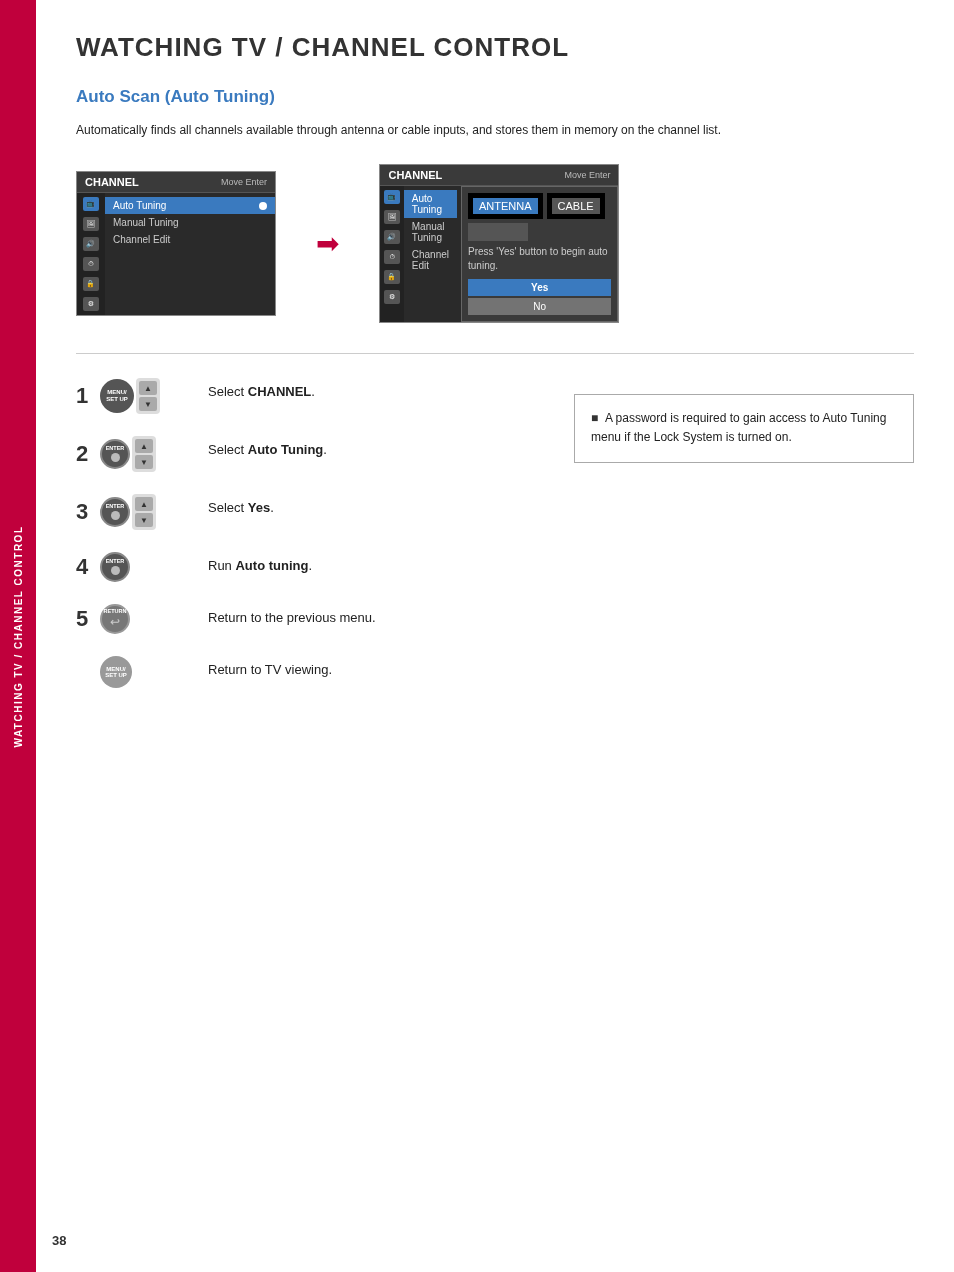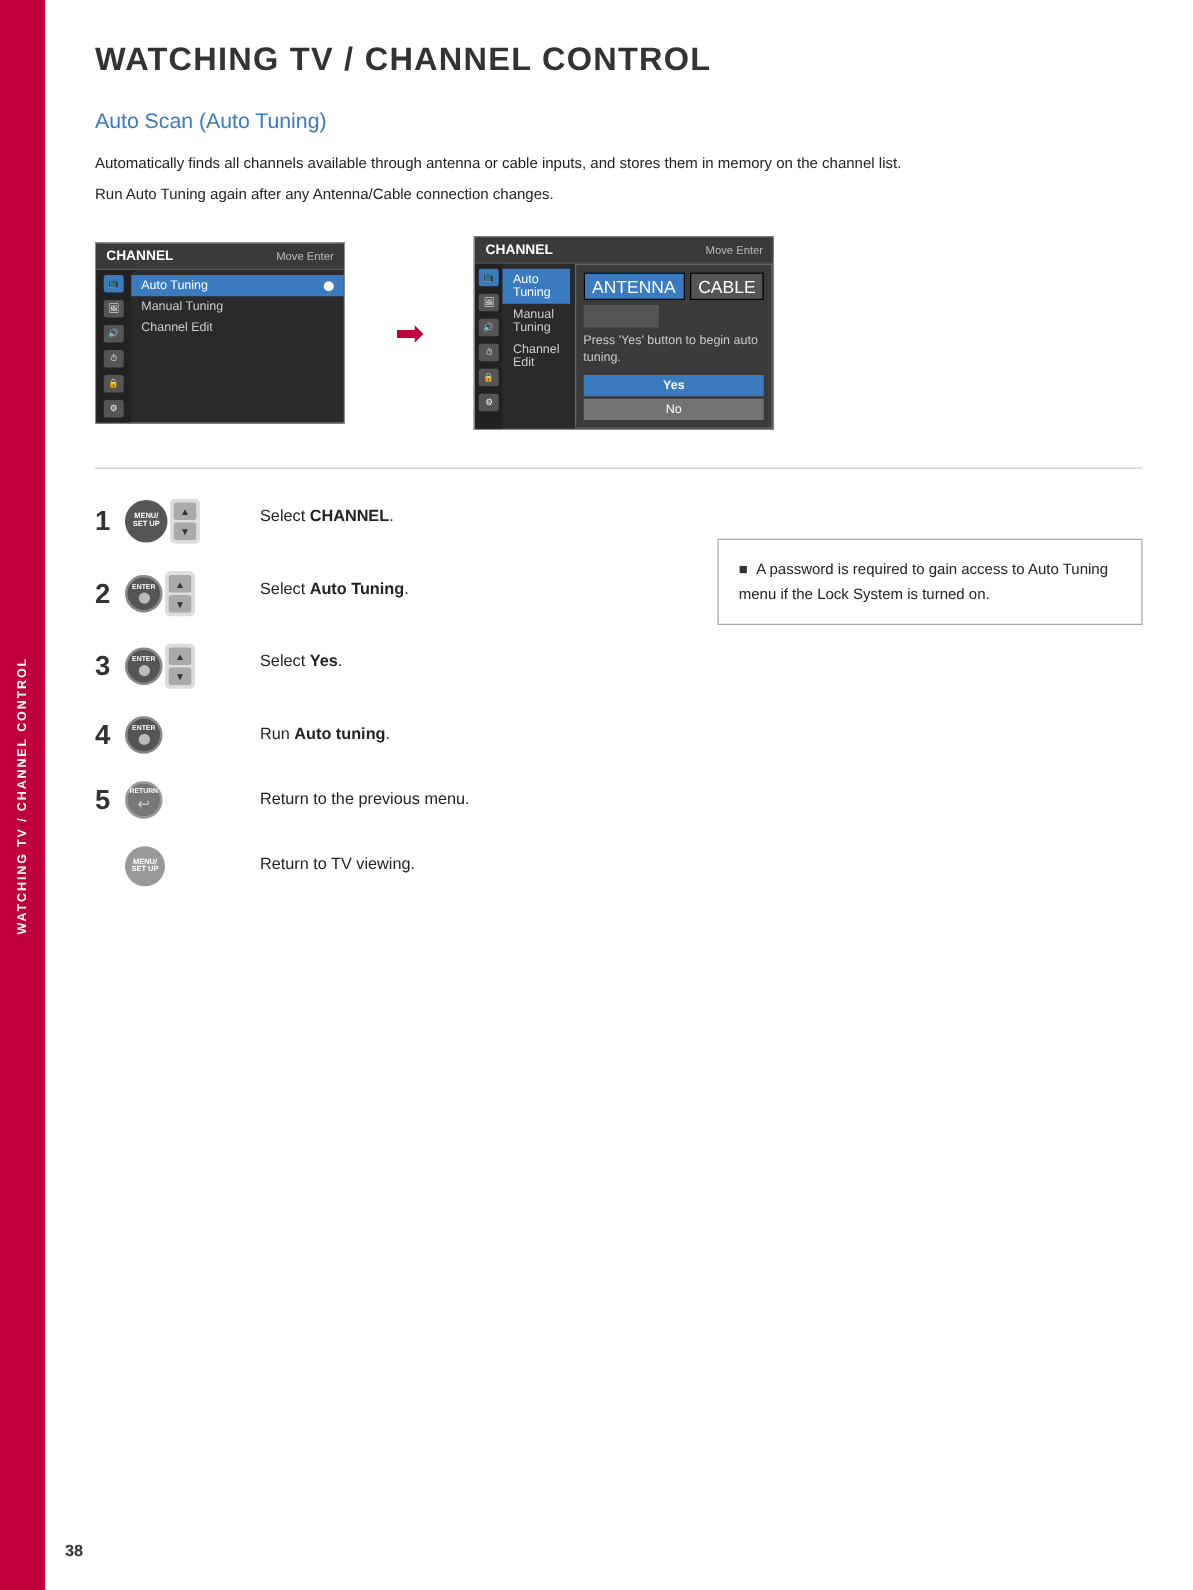--- a/index.html
+++ b/index.html
@@ -55,21 +55,21 @@
       font-size: 22px;
       font-weight: bold;
       color: #c0003c;
       margin-bottom: 16px;
       text-transform: uppercase;
     }
 
     
     .subsection-title {
       font-size: 17px;
-      font-weight: normal;
+      font-weight: bold;
       color: #3a7abf;
       margin-bottom: 14px;
     }
 
     
     .body-text {
       font-size: 12px;
       color: #222;
       line-height: 1.6;
       margin-bottom: 6px;
@@ -180,22 +180,22 @@
     }
     .tv-submenu-row {
       display: flex;
       gap: 4px;
       margin-bottom: 4px;
     }
     .tv-submenu-btn {
       background: #555;
       color: #fff;
       padding: 2px 6px;
-      font-size: 14px;
-      border: 1px solid #000000;
+      font-size: 11px;
+      border: 5px solid #000000;
     }
     .tv-submenu-btn.checked {
       background: #3a7abf;
     }
     .tv-submenu-text {
       font-size: 10px;
       color: #ccc;
       margin-bottom: 6px;
       line-height: 1.4;
     }
@@ -320,21 +320,21 @@
 
     
     .note-box {
       border: 1.5px solid #aaa;
       padding: 14px 16px;
       font-size: 12px;
       color: #222;
       line-height: 1.6;
       max-width: 340px;
       align-self: flex-start;
-      margin-top: 32px;
+      margin-top: 16px;
     }
     .note-box .bullet {
       color: #333;
       margin-right: 4px;
     }
 
     
     .page-number {
       position: absolute;
       bottom: 24px;
@@ -377,21 +377,20 @@
 </div>
 
 <div class="main-content">
 
   <h1 class="page-title">WATCHING TV / CHANNEL CONTROL</h1>
 
 
   <h3 class="subsection-title">Auto Scan (Auto Tuning)</h3>
 
   <p class="body-text">Automatically finds all channels available through antenna or cable inputs, and stores them in memory on the channel list.</p>
-  <p class="body-text">Run Auto Tuning again after any Antenna/Cable connection changes.</p>
 
   <div class="screenshots-area">
 
     <div class="tv-menu">
       <div class="tv-menu-header">
         <span class="title">CHANNEL</span>
         <span class="nav-hint">Move   Enter</span>
       </div>
       <div class="tv-menu-body">
         <div class="tv-menu-icons">

